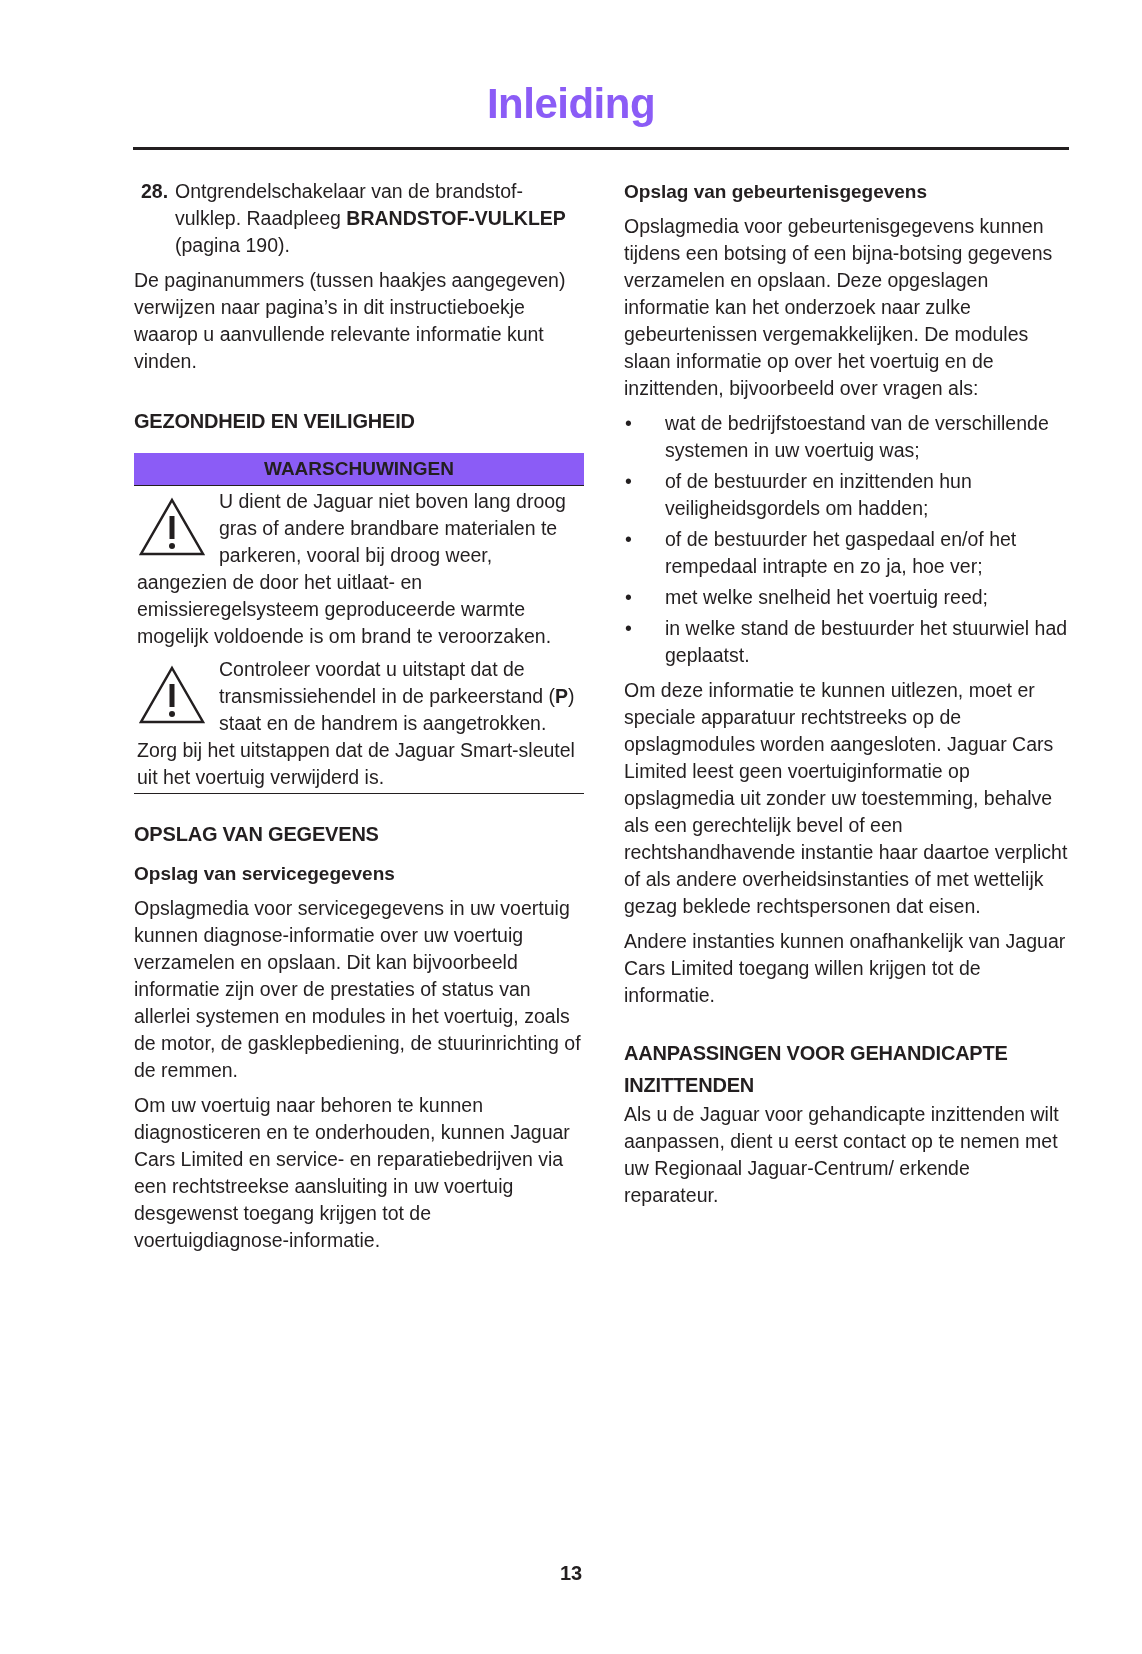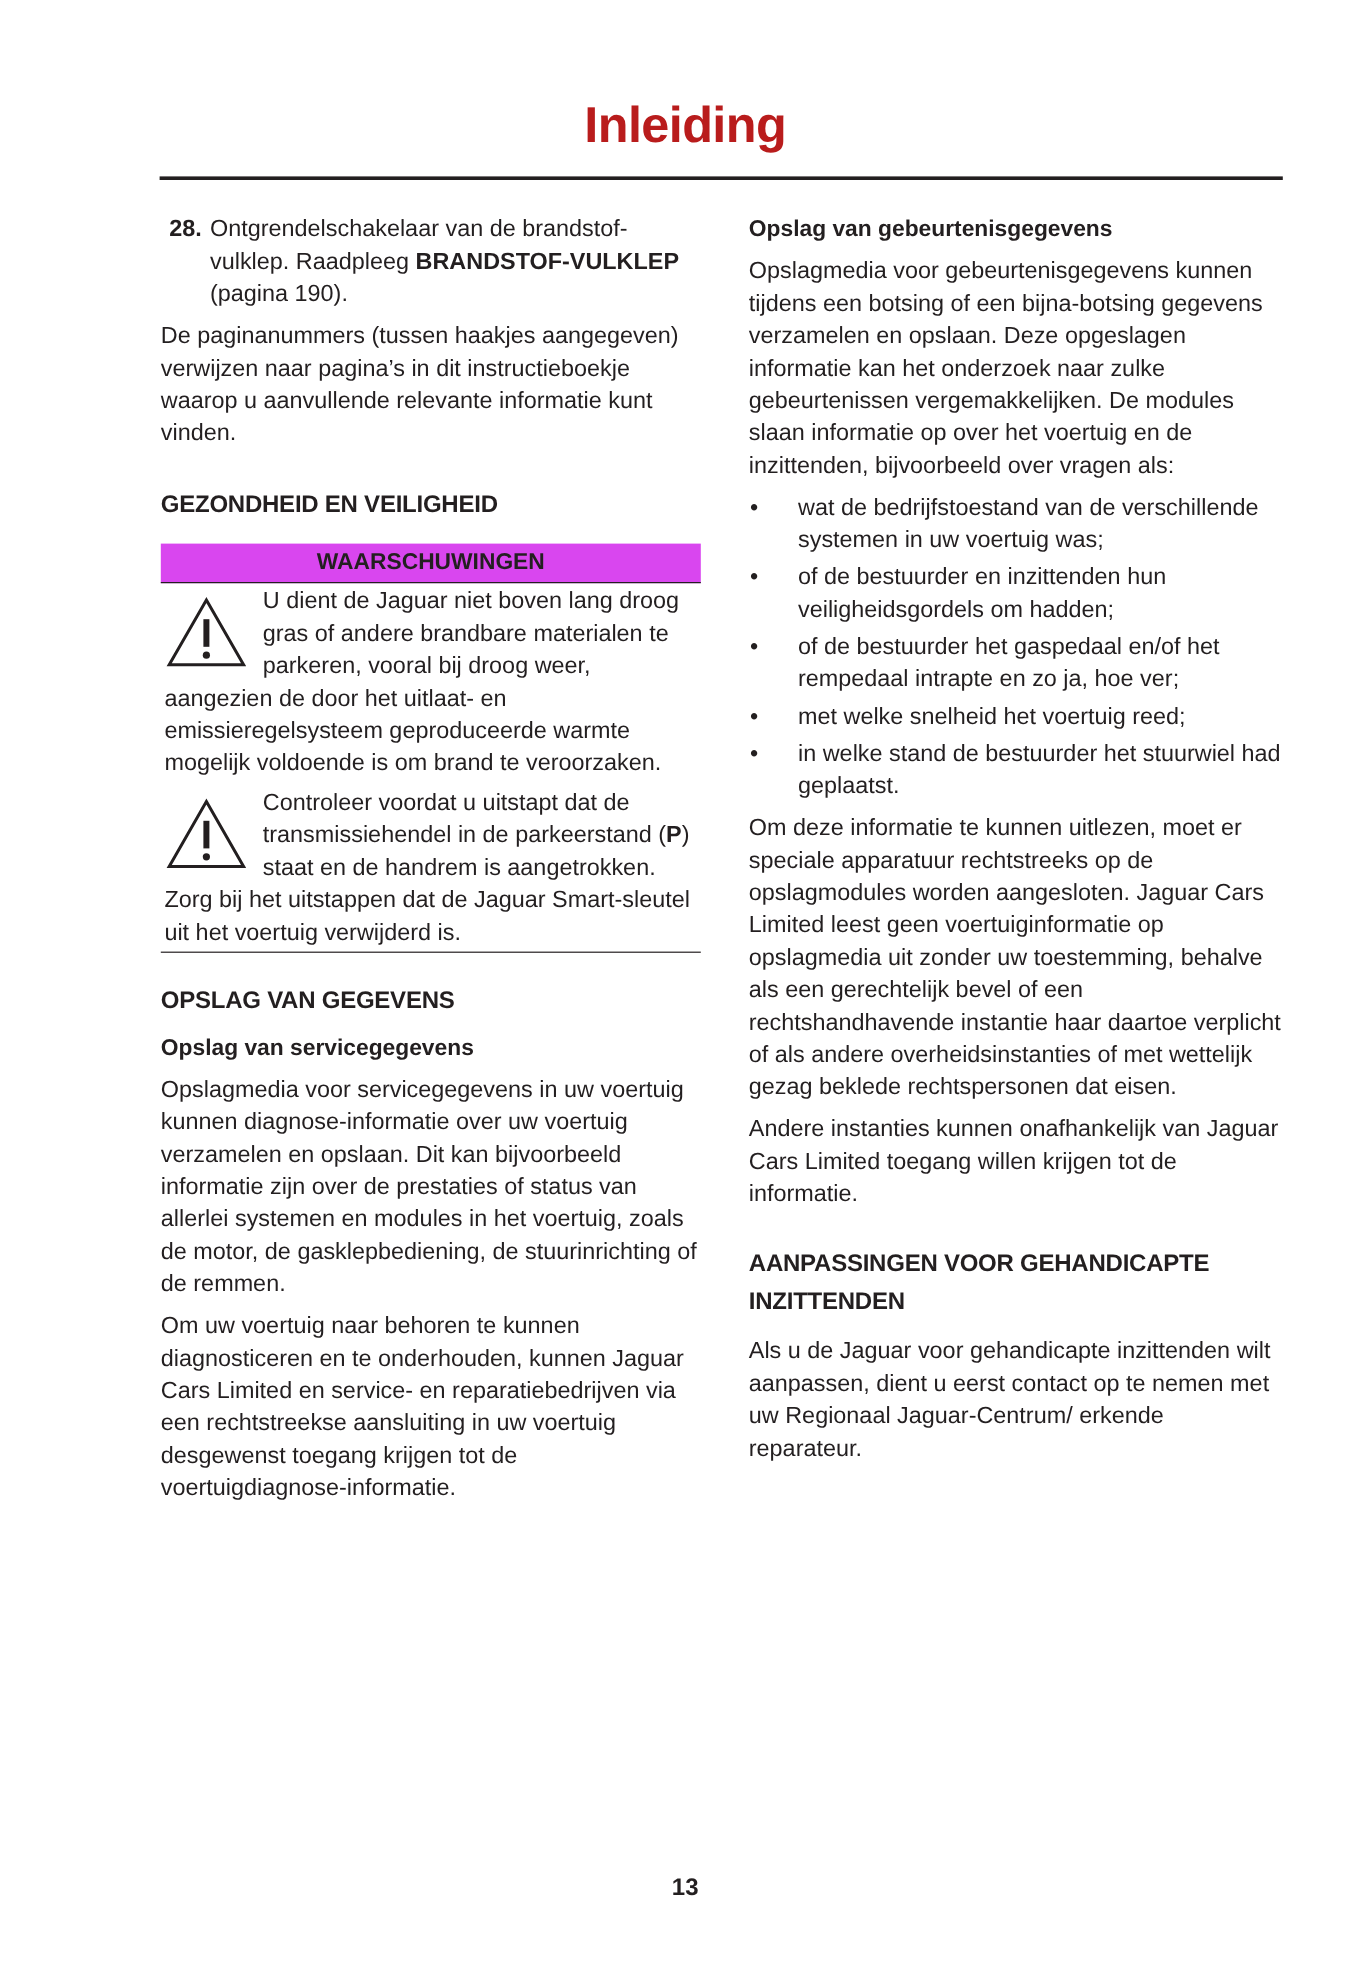--- a/index.html
+++ b/index.html
@@ -3,41 +3,41 @@
 <meta charset="utf-8">
 <style>
   html, body { margin: 0; padding: 0; background: #ffffff; }
   body {
     width: 1142px; height: 1654px; position: relative; overflow: hidden;
     font-family: "Liberation Sans", sans-serif; color: #231f20;
   }
   .page-title {
     position: absolute; left: 0; right: 0; top: 80px;
     text-align: center; font-size: 42px; font-weight: bold; letter-spacing: -0.5px;
-    color: #b91c1c;
+    color: #8b5cf6;
   }
   .title-rule {
     position: absolute; left: 133px; top: 147px; width: 936px; height: 3px; background: #231f20;
   }
   .col {
     position: absolute; top: 178px; font-size: 19.5px; line-height: 27px;
   }
   .col-left { left: 134px; width: 450px; }
   .col-right { left: 624px; width: 445px; }
   p { margin: 0 0 8px 0; }
   .num-item { display: flex; margin-bottom: 8px; }
   .num-item .num { width: 41px; flex: 0 0 41px; font-weight: bold; text-align: center; }
   .num-item .txt { flex: 1; }
   b { font-weight: bold; }
   h2 {
     font-size: 20px; font-weight: bold; margin: 0; line-height: 32px; letter-spacing: -0.2px;
   }
   h3 { font-size: 19px; font-weight: bold; margin: 0 0 8px 0; line-height: 27px; }
   .warn-header {
-    background: #d946ef; border-bottom: 1.5px solid #231f20;
+    background: #8b5cf6; border-bottom: 1.5px solid #231f20;
     text-align: center; font-weight: bold; font-size: 19px; line-height: 32px;
     margin-top: 16px;
   }
   .warn-block { position: relative; margin-top: 2px; padding-left: 3px; }
   .warn-icon {
     float: left; width: 70px; height: 62px; margin: 8px 12px 2px 0;
   }
   .warn-end { border-bottom: 1.5px solid #231f20; height: 0; margin-top: 2px; }
   .bullets { list-style: none; margin: 0 0 8px 0; padding: 0; }
   .bullets li { display: flex; margin-bottom: 4px; }
@@ -118,17 +118,17 @@
       </li>
     <li>
         <span class="dot">•</span>
         <span class="btxt">in welke stand de bestuurder het stuurwiel had geplaatst.</span>
       </li>
   </ul>
 
   <p>Om deze informatie te kunnen uitlezen, moet er speciale apparatuur rechtstreeks op de opslagmodules worden aangesloten. Jaguar Cars Limited leest geen voertuiginformatie op opslagmedia uit zonder uw toestemming, behalve als een gerechtelijk bevel of een rechtshandhavende instantie haar daartoe verplicht of als andere overheidsinstanties of met wettelijk gezag beklede rechtspersonen dat eisen.</p>
   <p>Andere instanties kunnen onafhankelijk van Jaguar Cars Limited toegang willen krijgen tot de informatie.</p>
 
-  <h2 style="margin-top:28px; margin-bottom:12px;">AANPASSINGEN VOOR GEHANDICAPTE INZITTENDEN</h2>
+  <h2 style="margin-top:28px; margin-bottom:0;">AANPASSINGEN VOOR GEHANDICAPTE INZITTENDEN</h2>
   <p>Als u de Jaguar voor gehandicapte inzittenden wilt aanpassen, dient u eerst contact op te nemen met uw Regionaal Jaguar-Centrum/ erkende reparateur.</p>
 </div>
 
 <div class="page-number">13</div>
 
 </body></html>

